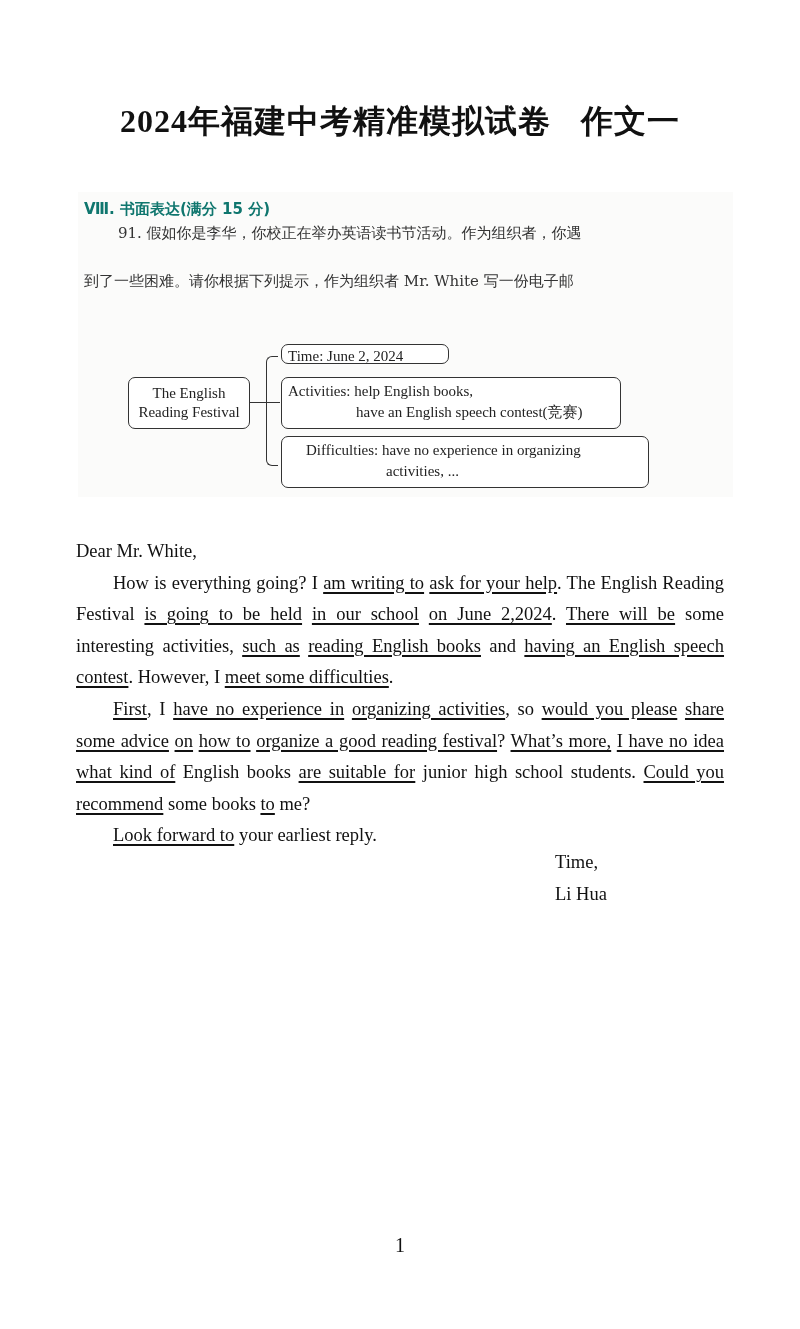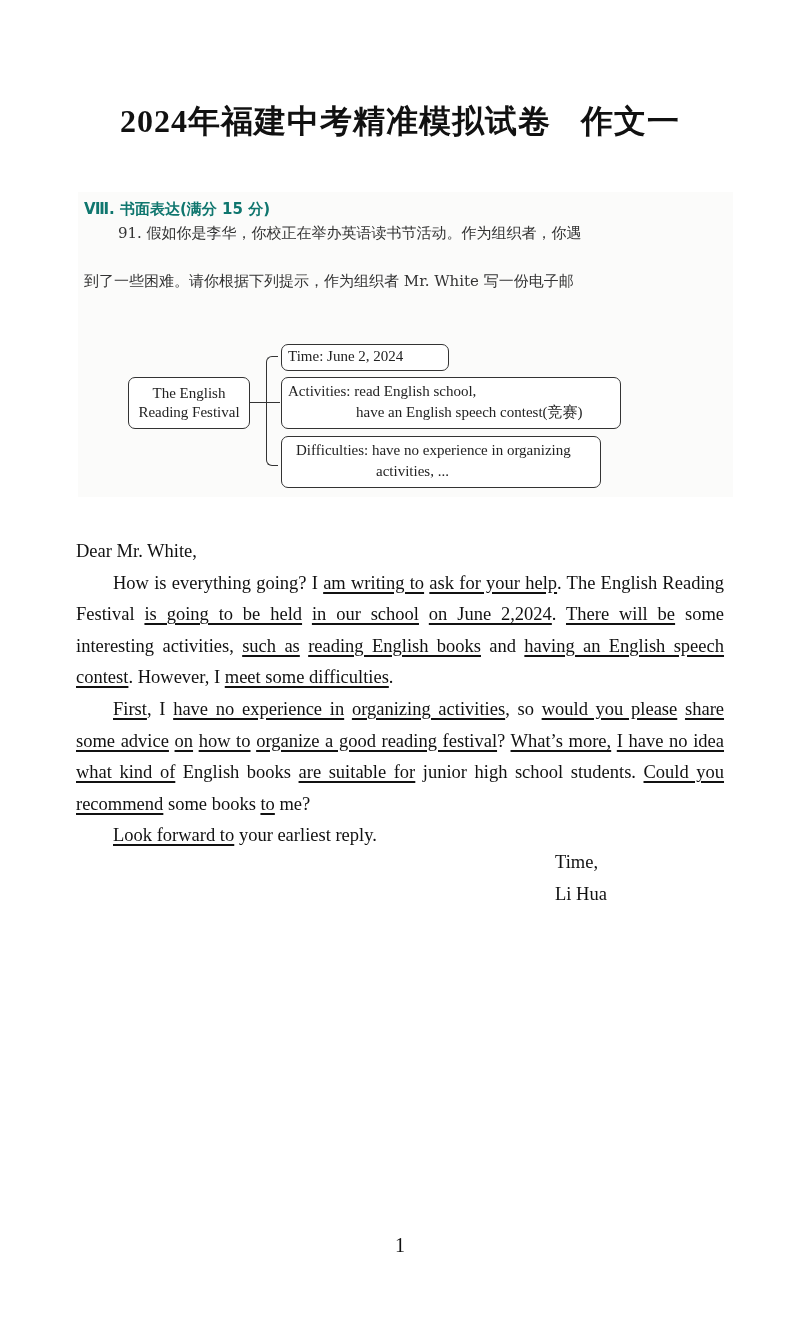--- a/index.html
+++ b/index.html
@@ -7,23 +7,23 @@
   .title { position: absolute; top: 100px; left: 0; width: 800px; text-align: center; font-size: 32px; font-weight: bold; letter-spacing: 1px; }
   .title .gap { display: inline-block; width: 30px; }
   .question { position: absolute; top: 192px; left: 78px; width: 655px; height: 305px; background: #fbfbfa; }
   .q-head { position: absolute; top: 8px; left: 6px; font-size: 15px; font-weight: bold; font-family: "DejaVu Sans", sans-serif; color: #0f766e; }
   .q-line { position: absolute; left: 6px; font-size: 15px; color: #333; font-family: "DejaVu Serif", serif; }
   .q-line.l1 { top: 32px; left: 40px; }
   .q-line.l2 { top: 80px; }
   .q-line.l3 { top: 116px; }
   .box { position: absolute; border: 1.5px solid #333; border-radius: 7px; background: #fff; font-size: 15px; color: #222; box-sizing: border-box; }
   .box.center { left: 50px; top: 185px; width: 122px; height: 52px; text-align: center; line-height: 19px; padding-top: 6px; }
-  .box.time { left: 203px; top: 152px; width: 168px; height: 27px; padding: 3px 6px; }
+  .box.time { left: 203px; top: 152px; width: 168px; height: 20px; padding: 3px 6px; }
   .box.act { left: 203px; top: 185px; width: 340px; height: 52px; padding: 3px 6px; line-height: 21px; }
-  .box.diff { left: 203px; top: 244px; width: 320px; height: 52px; padding: 3px 14px; line-height: 21px; }
+  .box.diff { left: 203px; top: 244px; width: 368px; height: 52px; padding: 3px 24px; line-height: 21px; }
   .indent1 { padding-left: 68px; }
   .indent2 { padding-left: 80px; }
   .conn-v { position: absolute; left: 188px; top: 164px; width: 12px; height: 110px; border: 1.5px solid #333; border-right: none; border-radius: 6px 0 0 6px; box-sizing: border-box; }
   .conn-h { position: absolute; left: 172px; top: 210px; width: 30px; height: 0; border-top: 1.5px solid #333; }
   .letter { position: absolute; top: 536px; left: 76px; width: 648px; font-size: 18.5px; line-height: 31.6px; text-align: justify; font-family: "Liberation Serif", serif; }
   .letter p { margin: 0; }
   .letter .para { text-indent: 37px; }
   .u { text-decoration: underline; text-decoration-thickness: 2px; text-underline-offset: 3px; }
   .sign { position: absolute; left: 555px; font-size: 18.5px; }
   .sign.s1 { top: 852px; }
@@ -46,21 +46,21 @@
   <div class="conn-v"></div>
 
   <div class="box center">
     <div>The English</div>
     <div>Reading Festival</div>
   </div>
   <div class="box time">
     <span>Time: June 2, 2024</span>
   </div>
   <div class="box act">
-    <div>Activities: read English school,</div>
+    <div>Activities: help English books,</div>
     <div class="indent1">have an English speech contest(竞赛)</div>
   </div>
   <div class="box diff">
     <div>Difficulties: have no experience in organizing</div>
     <div class="indent2">activities, ...</div>
   </div>
 </div>
 
 <div class="letter">
   <p>Dear Mr. White,</p>

